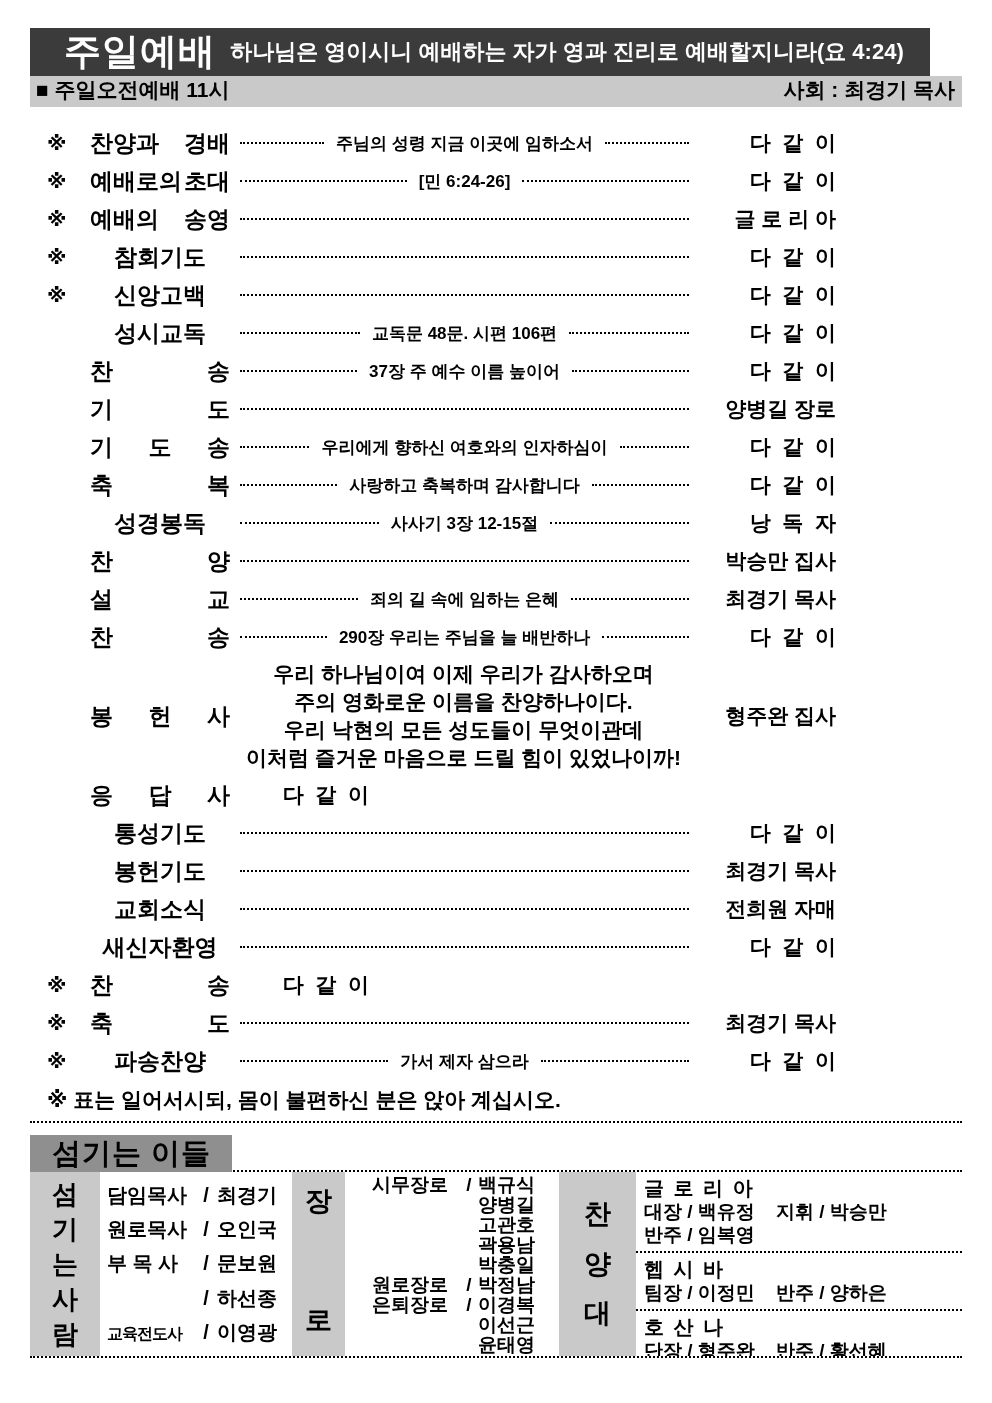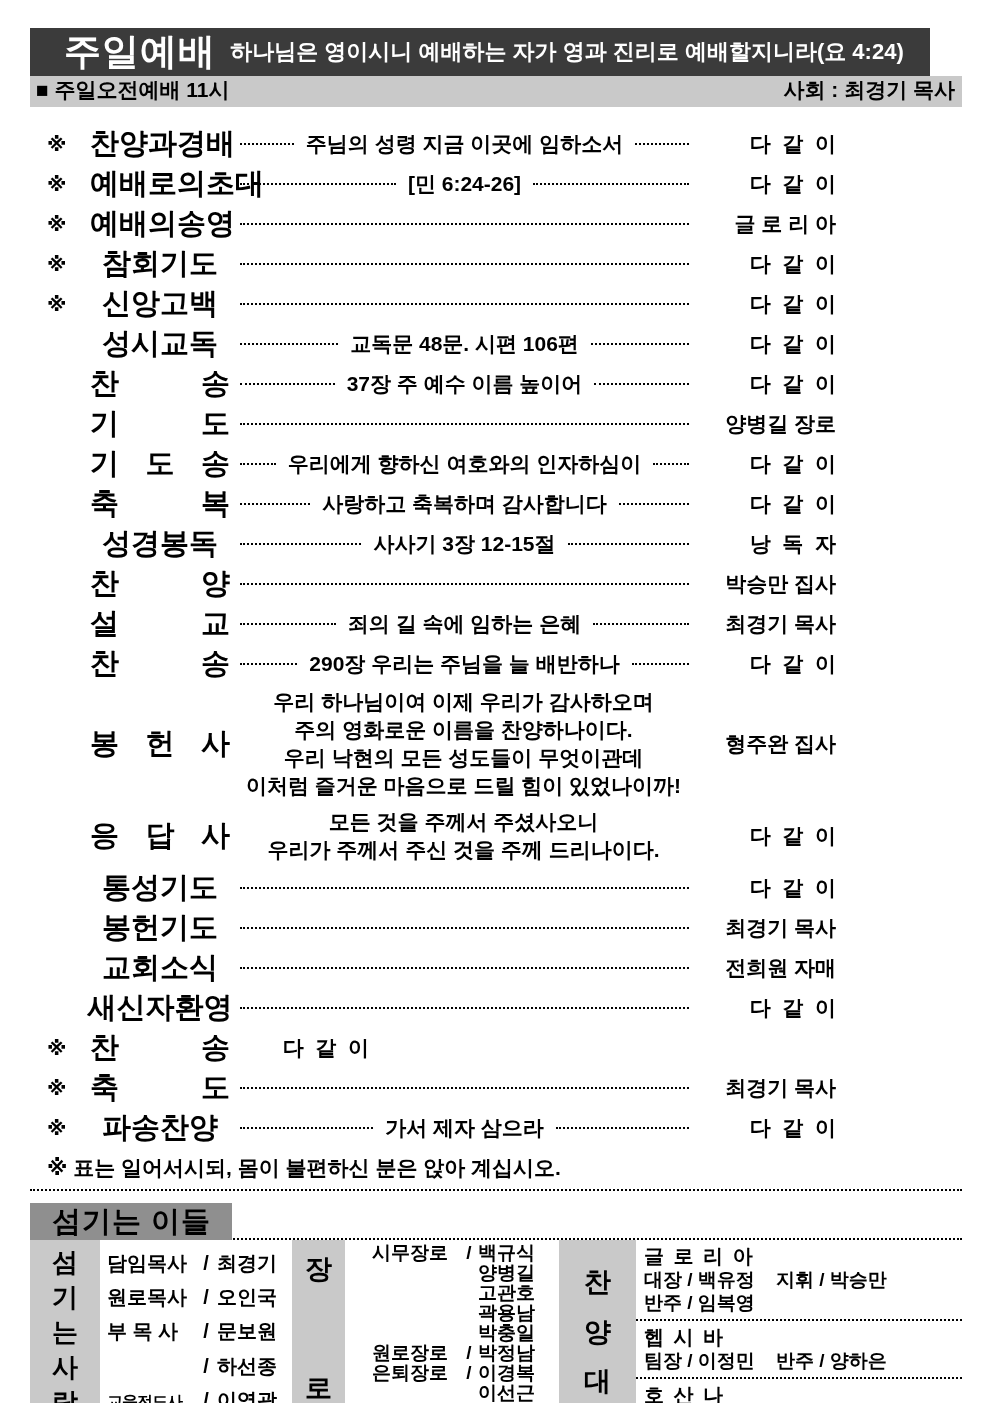--- a/index.html
+++ b/index.html
@@ -29,26 +29,26 @@
   .bar-light{
     width:932px;height:31px;background:var(--bar-light);
     display:flex;align-items:center;justify-content:space-between;
     font-size:21px;padding:0 7px 4px 6px;
   }
 
   
   .rows{margin-top:17px;}
   .row{display:flex;align-items:center;min-height:38px;}
   .star{width:60px;padding-left:17px;font-size:20px;white-space:pre;}
-  .label{width:140px;display:flex;font-size:29px;white-space:pre;}
+  .label{width:140px;display:flex;font-size:23px;white-space:pre;}
   .label.just{justify-content:space-between;}
   .label.cent{justify-content:center;}
   .mid{flex:1;display:flex;align-items:center;padding:0 8px 0 10px;min-width:0;}
   .dots{flex:1;height:0;border-bottom:2px dotted var(--ink);}
-  .ctext{padding:0 12px;font-size:21px;white-space:nowrap;}
+  .ctext{padding:0 12px;font-size:17px;white-space:nowrap;}
   .mid.block{display:block;text-align:center;padding:4px 0;}
   .bline{font-size:21px;line-height:28px;white-space:nowrap;}
   .right{width:145px;text-align:right;font-size:21px;padding-right:6px;white-space:pre;}
 
   .footnote{font-size:21px;padding-left:17px;margin-top:6px;}
 
   
   .servants{margin-top:7px;width:932px;}
   .topline{width:932px;border-top:2px dotted var(--ink);}
   .stitle{
@@ -240,24 +240,20 @@
           <div class="bline">우리 하나님이여 이제 우리가 감사하오며</div>
           <div class="bline">주의 영화로운 이름을 찬양하나이다.</div>
           <div class="bline">우리 낙현의 모든 성도들이 무엇이관데</div>
           <div class="bline">이처럼 즐거운 마음으로 드릴 힘이 있었나이까!</div>
         </div>
         <span class="right">형주완 집사</span>
       </div>
       <div class="row">
         <span class="star"></span>
         <div class="label just"><span class="lpart">응</span><span class="lpart">답</span><span class="lpart">사</span></div>
-        <div class="mid block">
-          <div class="bline">모든 것을 주께서 주셨사오니</div>
-          <div class="bline">우리가 주께서 주신 것을 주께 드리나이다.</div>
-        </div>
         <span class="right">다  같  이</span>
       </div>
       <div class="row">
         <span class="star"></span>
         <div class="label cent"><span class="lpart">통성기도</span></div>
         <div class="mid">
           <div class="dots"></div>
         </div>
         <span class="right">다  같  이</span>
       </div>

